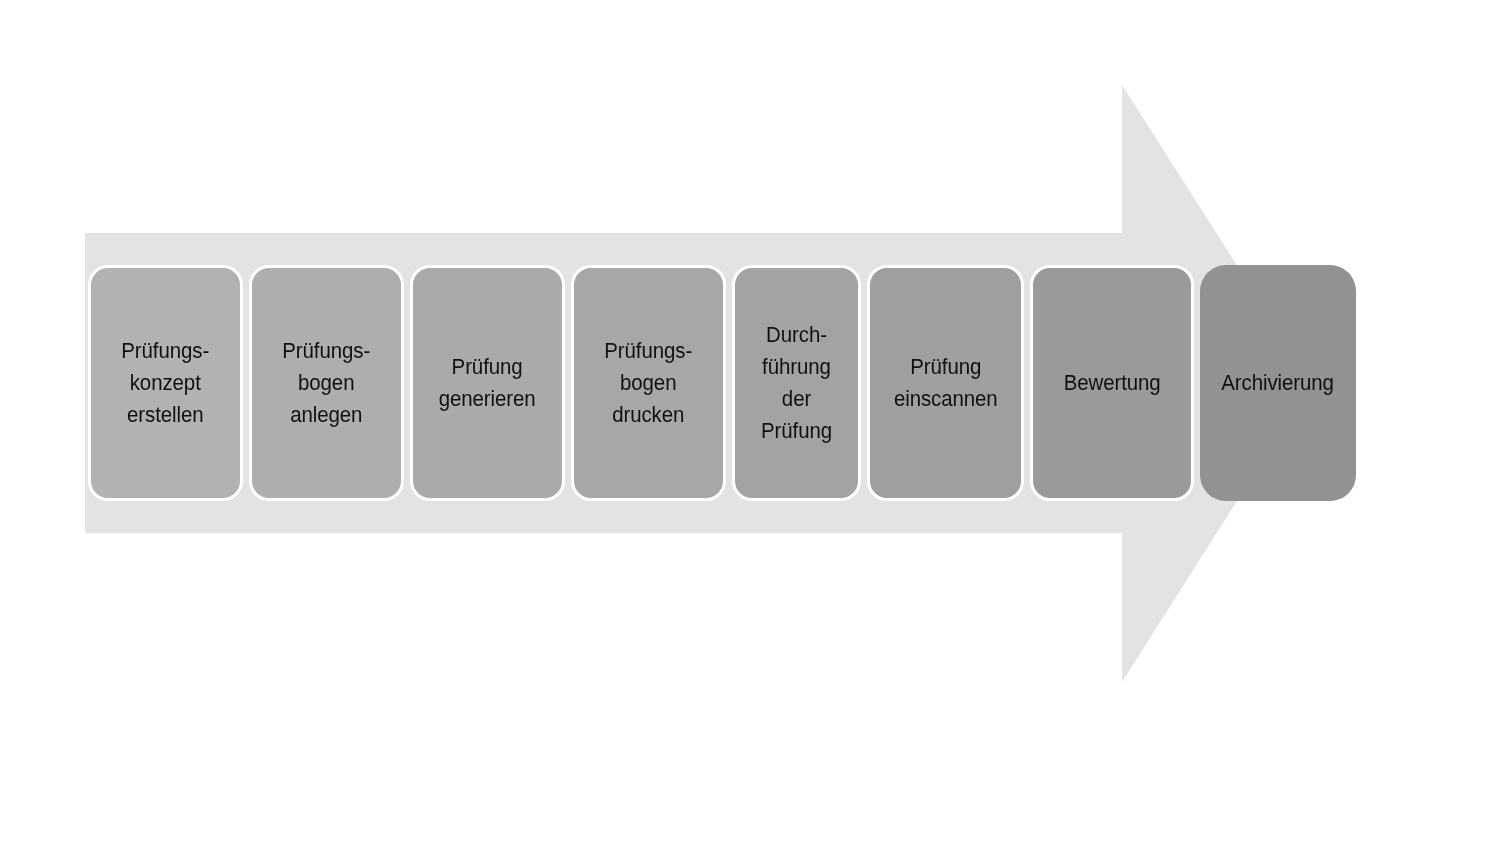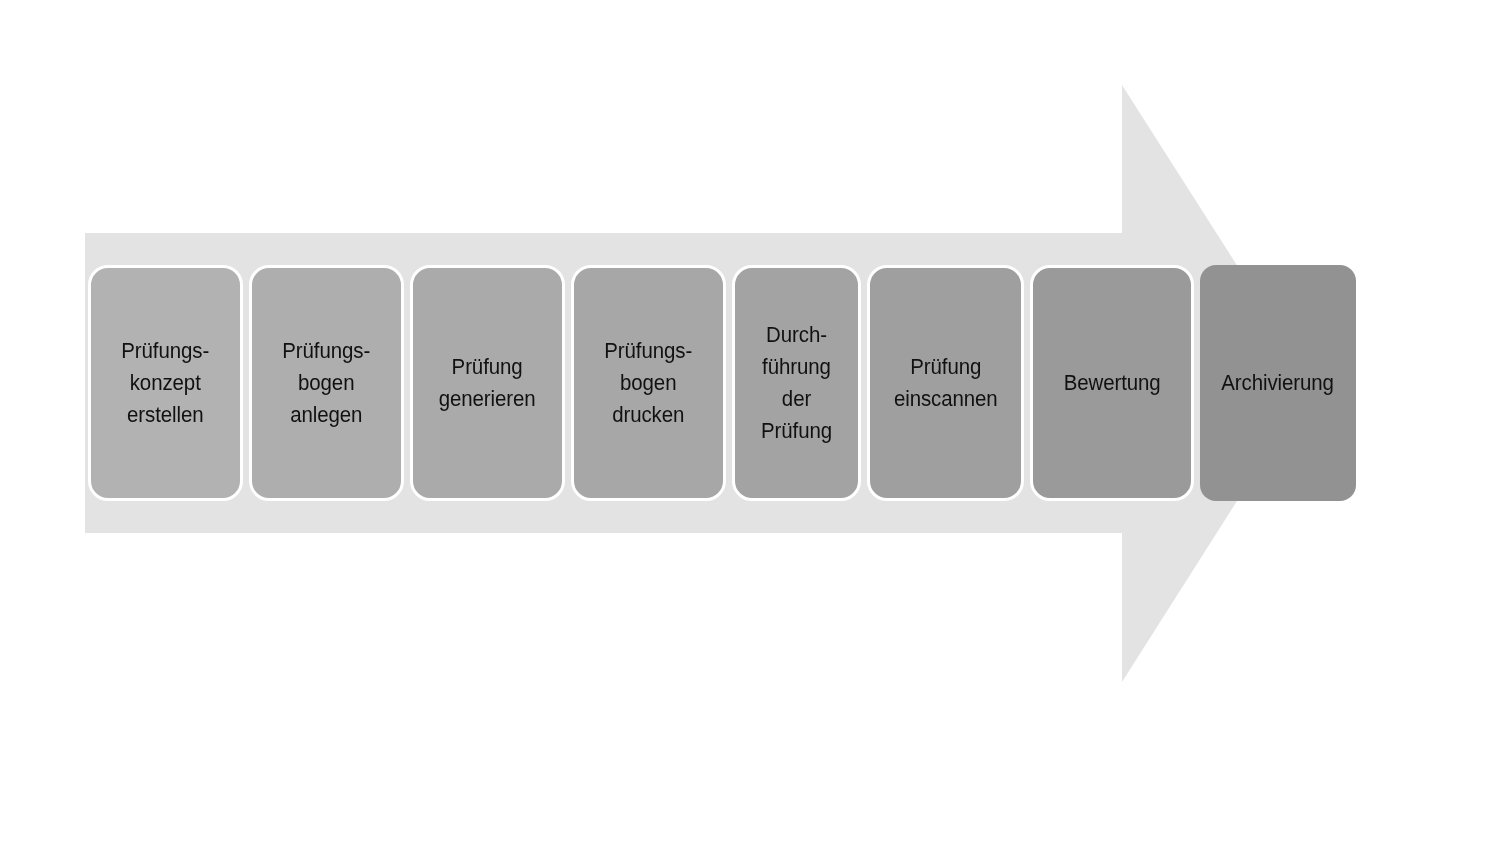--- a/index.html
+++ b/index.html
@@ -51,21 +51,21 @@
     text-align: center;
     border: 3px solid #ffffff;
     margin-right: 6px;
     flex: 0 0 auto;
   }
   .step-box.last {
     border: none;
     height: 236px;
     margin-top: 3px;
     margin-right: 0;
-    border-radius: 16px;
+    border-radius: 26px;
   }
   .step-label {
     display: block;
     font-size: 22px;
     line-height: 32px;
     color: #111111;
     letter-spacing: -0.1px;
     font-stretch: condensed;
     white-space: pre-line;
     padding: 0 6px;

